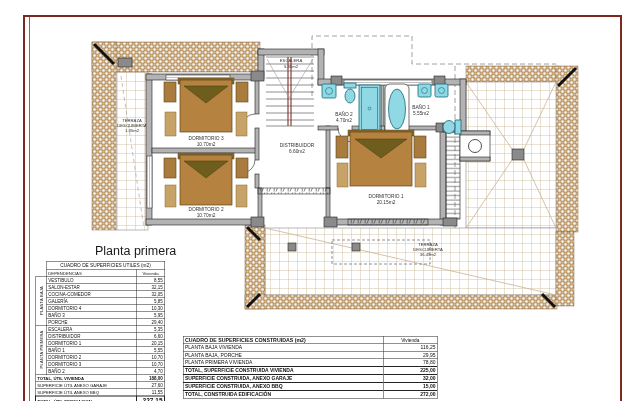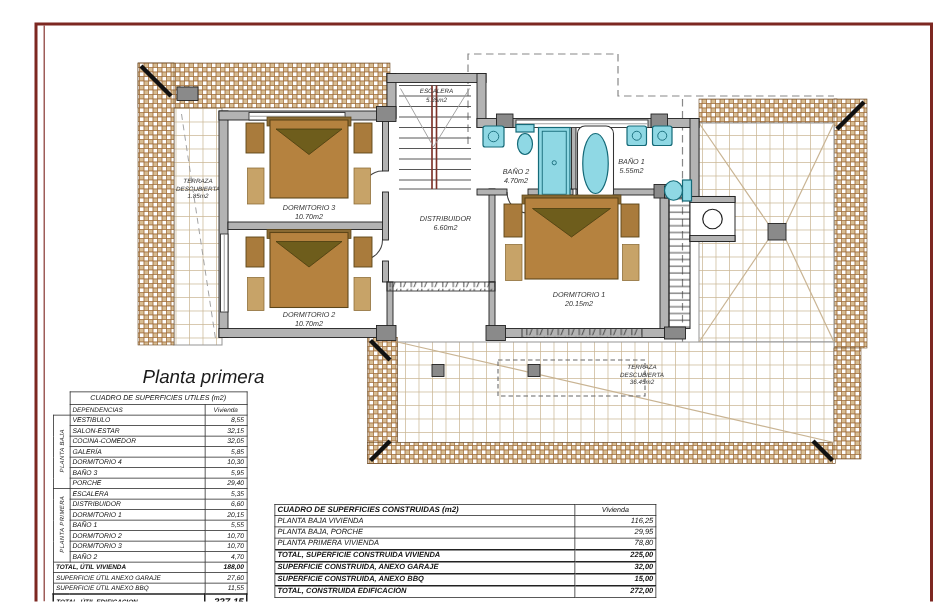--- a/index.html
+++ b/index.html
@@ -1,17 +1,17 @@
 <!DOCTYPE html>
 <html style="--page-border: #7d2721; --wall-fill: #b3b3b3; --tile: #d8bd92; --tile-line: #9c6a38; --grid-line: #c9b493; --fixture: #8fd8e4; --fixture-dark: #156a78; --bed: #b5823f; --bed-dark: #5c4518; --pillow: #6e5d1c; --furniture: #a97b3c; --rug: #c7a368; --rail: #7c3128;"><head>
 <meta charset="utf-8">
 <style>
   html,body{margin:0;padding:0;background:#fff;width:630px;height:401px;overflow:hidden;
             font-family:"Liberation Sans",sans-serif;}
-  #stage{position:relative;width:630px;height:401px;background:#fff;font-style:italic;}
+  #stage{position:relative;width:630px;height:401px;background:#fff;}
   #page-border{position:absolute;left:23px;top:15px;width:595px;height:400px;
                border:2px solid var(--page-border);}
   #page-border-inner{position:absolute;left:29px;top:17px;width:1px;height:384px;
                background:var(--page-border);opacity:.75;}
   #plan-svg{position:absolute;left:0;top:0;}
   #plan-title{position:absolute;left:95px;top:244px;font-size:12.5px;color:#1a1a1a;}
 
   
   .wall{fill:var(--wall-fill);stroke:#1f1f1f;stroke-width:.6}
   .tile{fill:var(--tile)}

